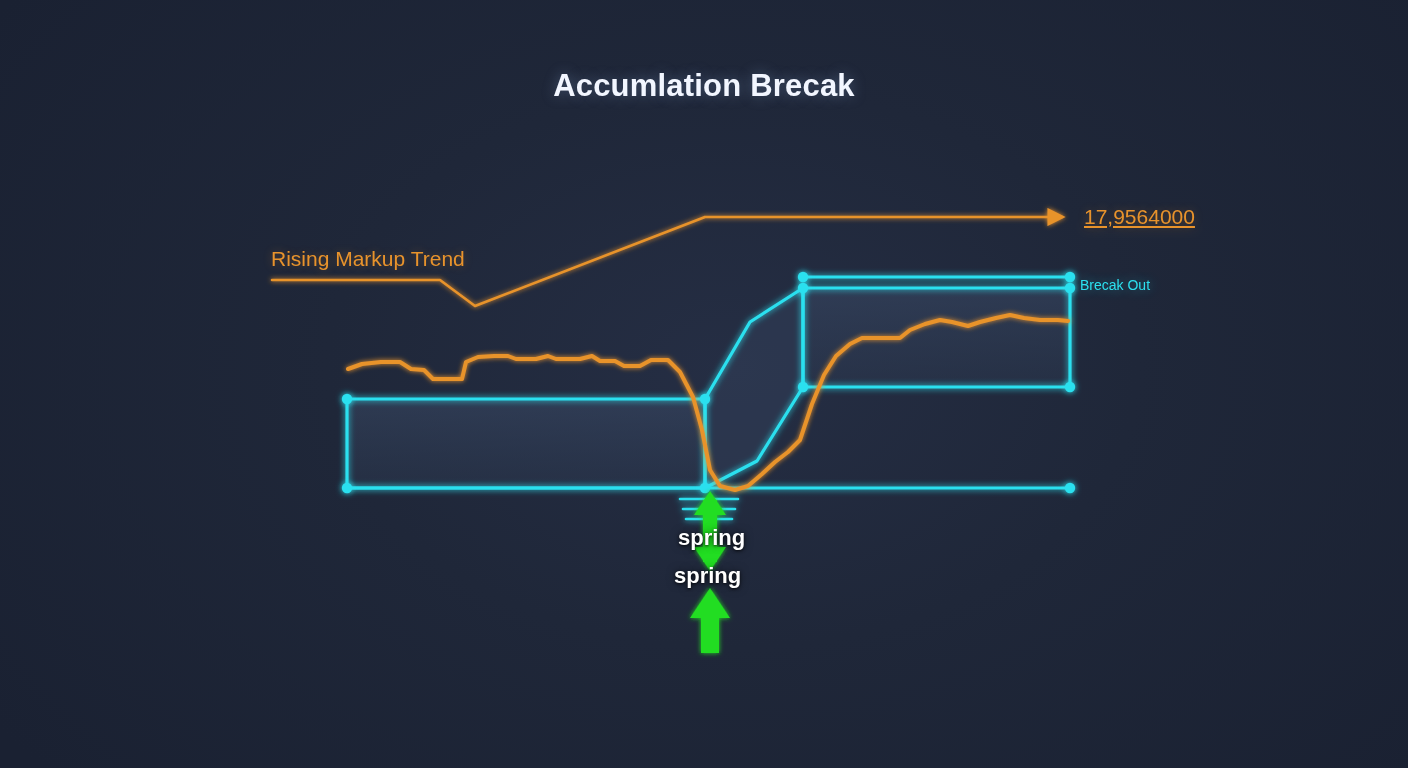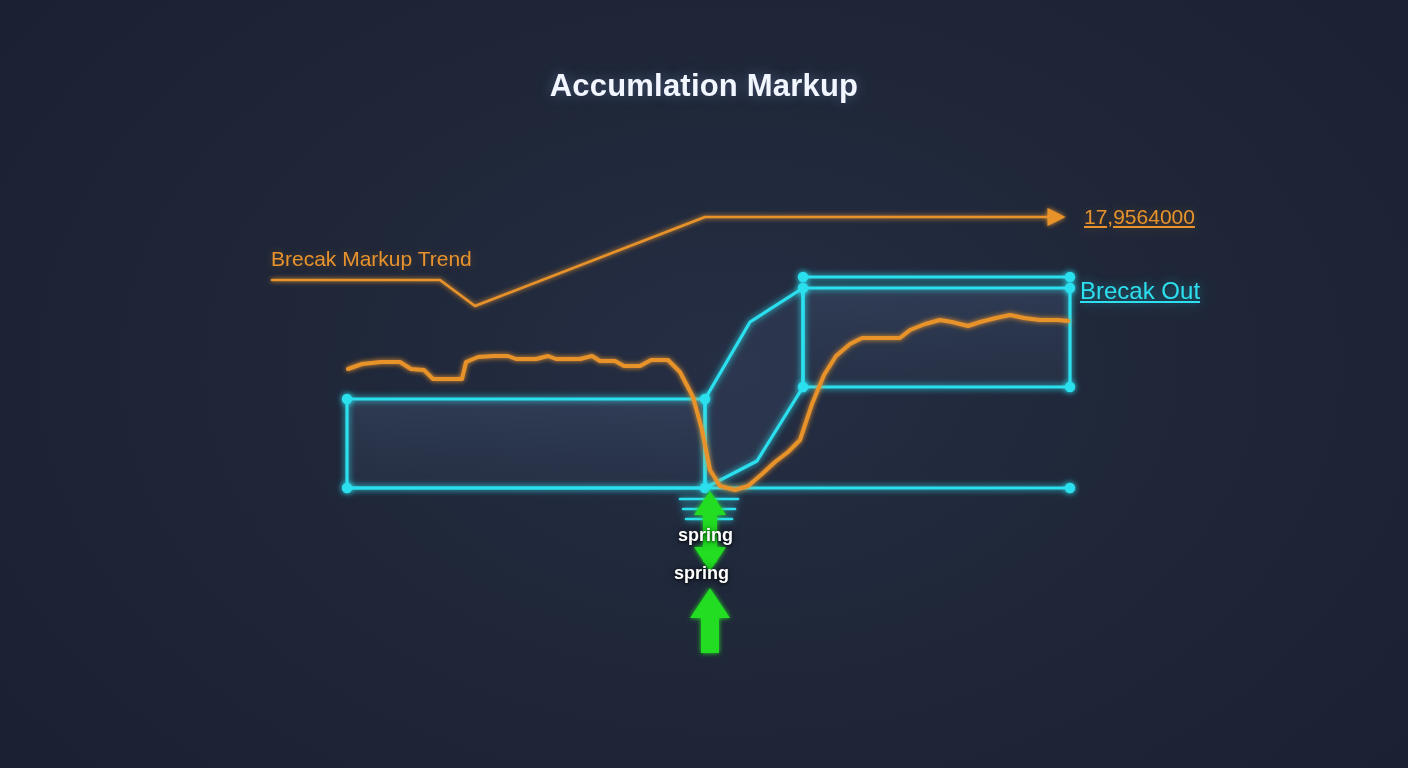--- a/index.html
+++ b/index.html
@@ -44,42 +44,41 @@
     position: absolute;
     white-space: nowrap;
   }
   .lbl-orange {
     color: #e8932c;
     font-size: 21px;
     text-shadow: 0 0 10px rgba(232,147,44,0.30);
   }
   .lbl-cyan {
     color: #2ce0ef;
-    font-size: 24px;
+    font-size: 14px;
     text-shadow: 0 0 12px rgba(44,224,239,0.45);
-    text-decoration: underline;
   }
   .lbl-white {
     color: #ffffff;
-    font-size: 18px;
+    font-size: 22px;
     font-weight: bold;
     text-shadow: 0 1px 3px rgba(0,0,0,0.75), 0 0 8px rgba(0,0,0,0.5);
   }
   #label-value { left: 1084px; top: 205px; text-decoration: underline; }
   #label-trend { left: 271px; top: 247px; }
   #label-breakout { left: 1080px; top: 277px; }
   #label-spring-1 { left: 678px; top: 525px; }
   #label-spring-2 { left: 674px; top: 563px; }
 </style>
 </head>
 <body>
 
 <div id="canvas-root">
 
-  <div class="chart-title">Accumlation Markup</div>
+  <div class="chart-title">Accumlation Brecak</div>
 
   <svg class="diagram" viewBox="0 0 1408 768" xmlns="http://www.w3.org/2000/svg">
     <defs>
       <linearGradient id="zoneFill" x1="0" y1="0" x2="0" y2="1">
         <stop offset="0%" stop-color="#3a4a66" stop-opacity="0.55"></stop>
         <stop offset="100%" stop-color="#2c3950" stop-opacity="0.45"></stop>
       </linearGradient>
       <filter id="cyanGlow" x="-60%" y="-60%" width="220%" height="220%">
         <feGaussianBlur stdDeviation="3.2" result="b"></feGaussianBlur>
         <feMerge>
@@ -150,21 +149,21 @@
     </g>
 
     <g filter="url(#greenGlow)">
       <rect x="701" y="608" width="18" height="45" fill="#22dd22"></rect>
       <polygon points="710,588 690,618 730,618" fill="#22dd22"></polygon>
     </g>
   </svg>
 
   <div class="lbl lbl-orange" id="label-value">17,9564000</div>
 
-  <div class="lbl lbl-orange" id="label-trend">Brecak Markup Trend</div>
+  <div class="lbl lbl-orange" id="label-trend">Rising Markup Trend</div>
 
   <div class="lbl lbl-cyan" id="label-breakout">Brecak Out</div>
 
   <div class="lbl lbl-white" id="label-spring-1">spring</div>
 
   <div class="lbl lbl-white" id="label-spring-2">spring</div>
 
 </div>
 
 </body></html>

